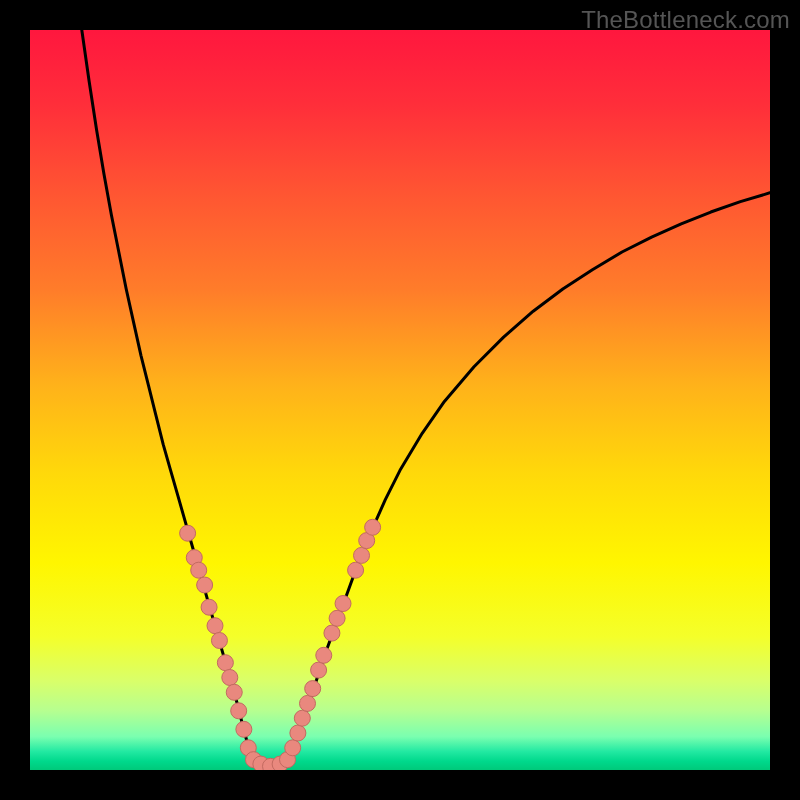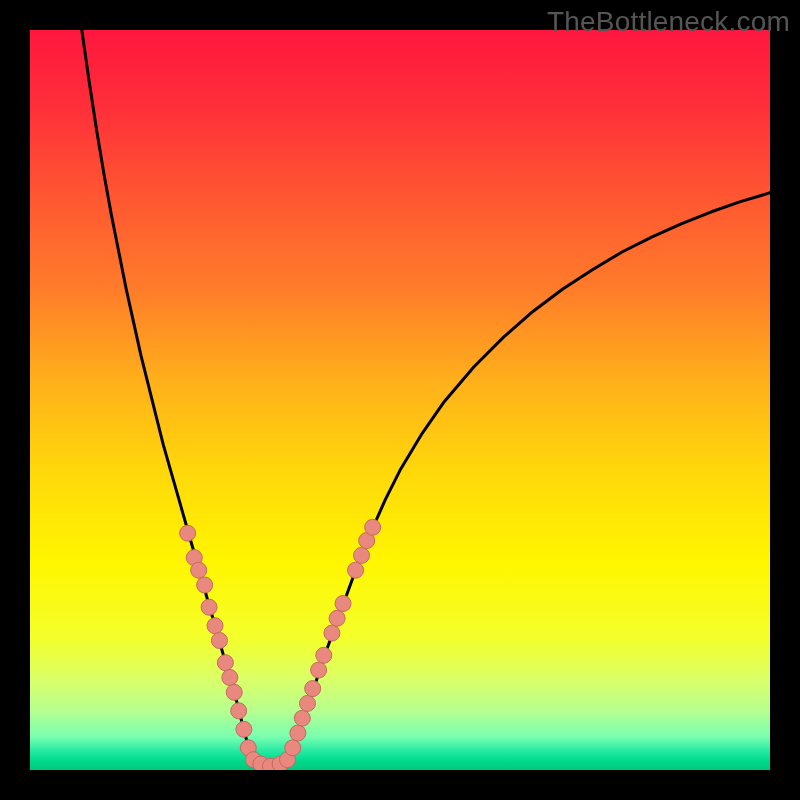--- a/index.html
+++ b/index.html
@@ -32,21 +32,21 @@
     left: 0;
     top: 0;
     width: 100%;
     height: 100%;
   }
   .watermark {
     position: absolute;
     top: 6px;
     right: 10px;
     color: #555;
-    font-size: 28px;
+    font-size: 24px;
     font-weight: 500;
     letter-spacing: 0.2px;
     z-index: 10;
   }
   svg.curves {
     position: absolute;
     left: 0;
     top: 0;
     width: 740px;
     height: 740px;

